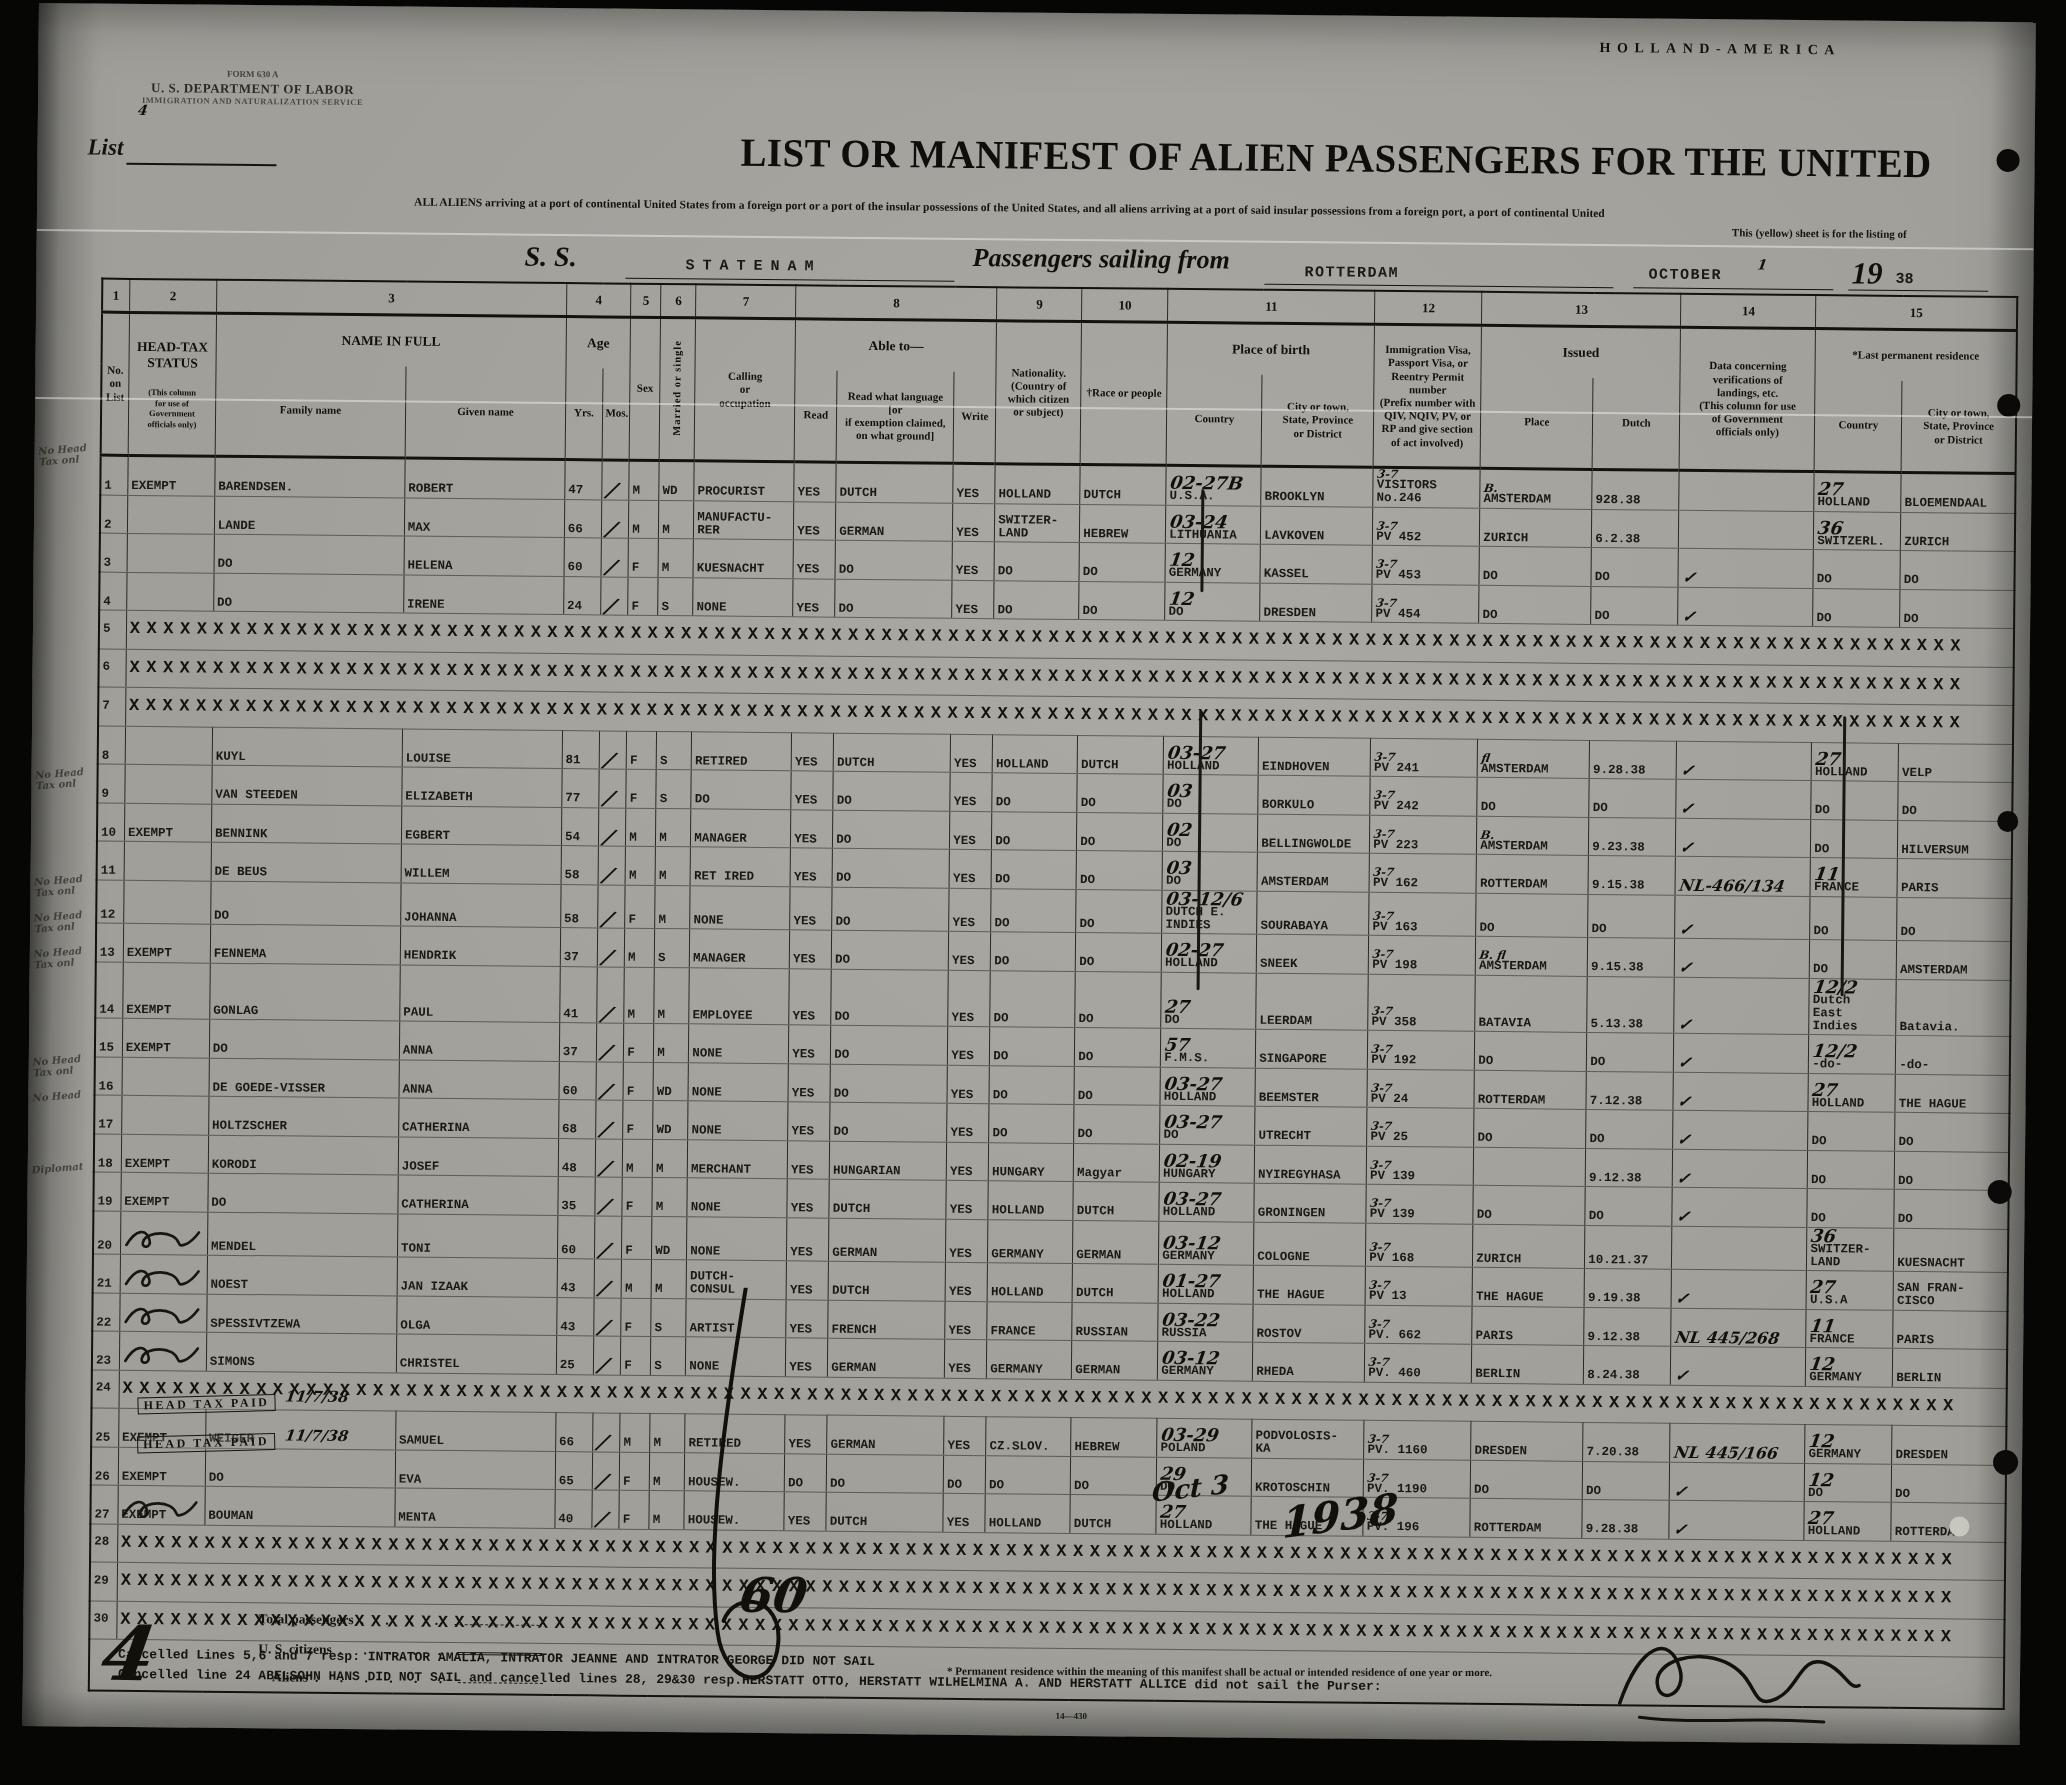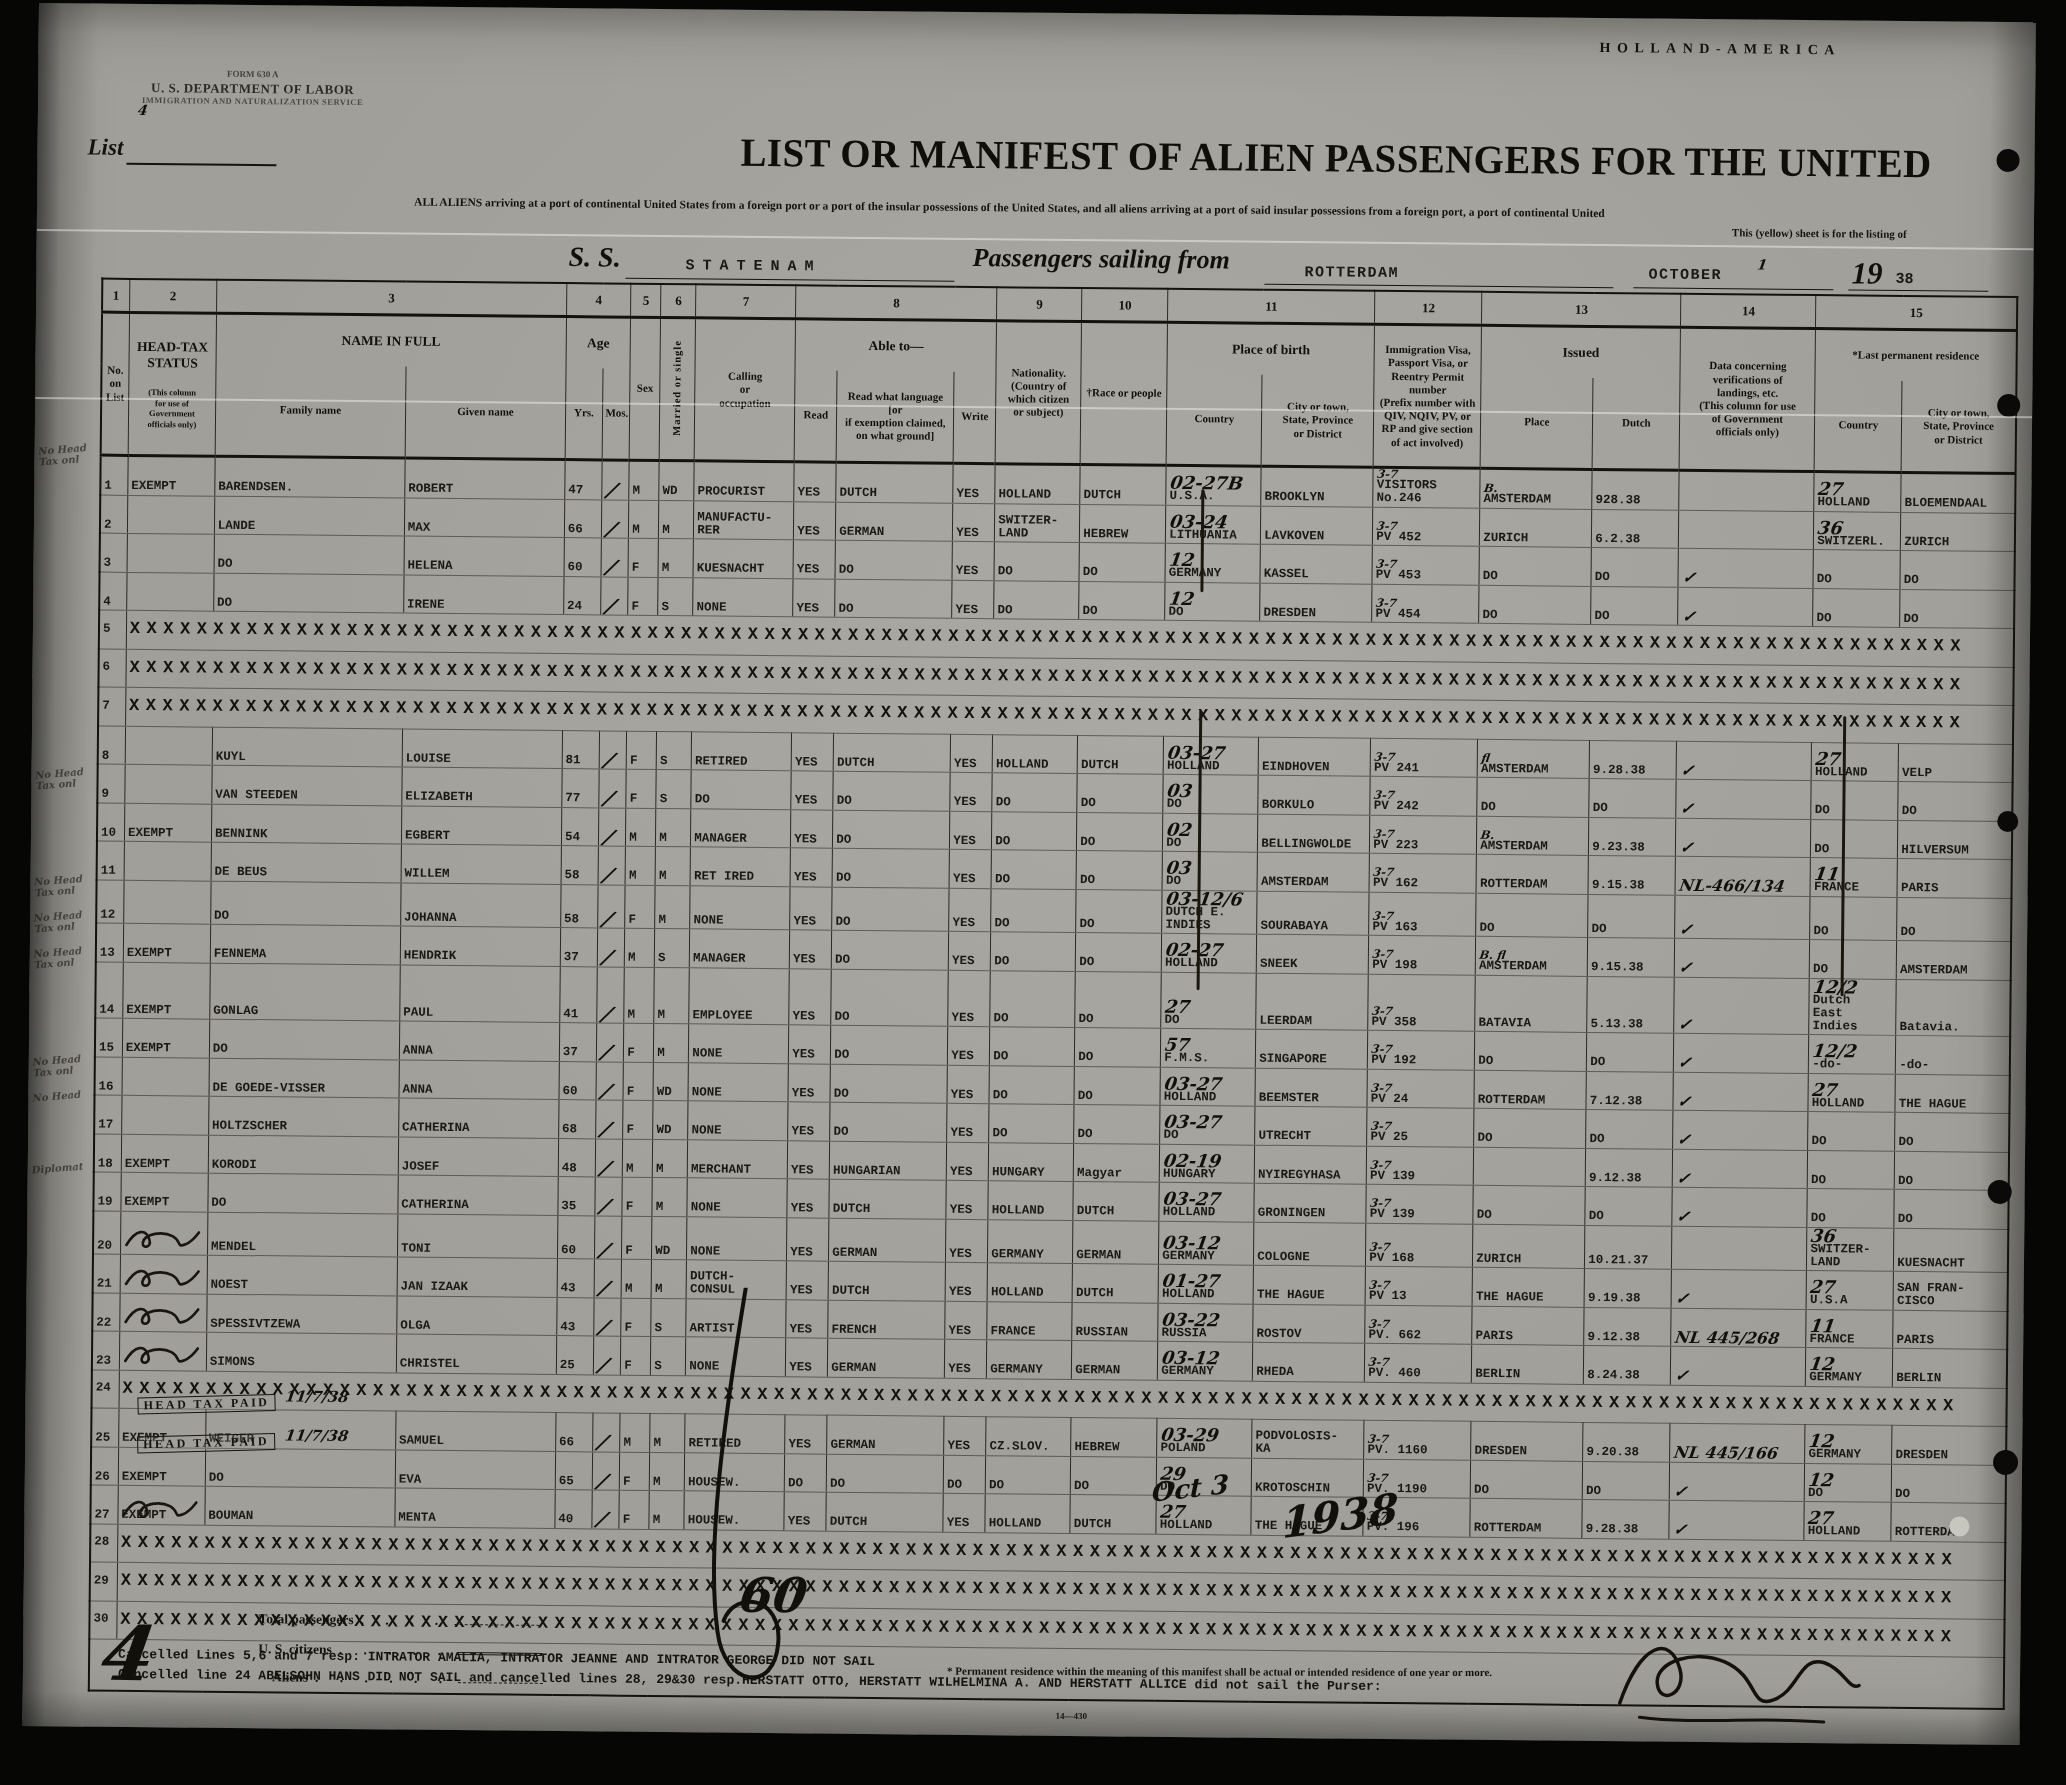--- a/index.html
+++ b/index.html
@@ -19,21 +19,21 @@
   .dept .fxs{font:700 8.5px/1.3 "Liberation Serif",serif;letter-spacing:0.5px;opacity:.75;}
   .dept .fsm{font:700 9px/1.3 "Liberation Serif",serif;opacity:.8;}
   .dept .fmd{font:700 13px/1.2 "Liberation Serif",serif;letter-spacing:0.5px;}
   .list-label{left:50px;top:131px;font:italic 700 23px "Liberation Serif",serif;color:#15130d;}
   .list-line{left:89px;top:159px;width:150px;border-bottom:2.5px solid #15130d;height:0;}
   .list-4{left:99px;top:100px;font:italic 900 52px/1 "DejaVu Serif",serif;color:#0e0d09;transform:skewX(-6deg);}
   .lineco{left:1561px;top:22px;font:700 14px "Liberation Serif",serif;letter-spacing:6.5px;color:#13110c;}
   .title{left:703px;top:123px;font:700 40px/1 "Liberation Serif",serif;letter-spacing:0.5px;color:#0f0e0a;white-space:nowrap;transform:scaleX(.97);transform-origin:left;}
   .subtitle{left:377px;top:189px;font:700 11.5px/1.2 "Liberation Serif",serif;color:#15130e;white-space:nowrap;}
   .subtitle2{left:1695px;top:207px;font:700 11px "Liberation Serif",serif;color:#15130e;}
-  .ssl{left:532px;top:233px;font:italic 700 28px "Liberation Serif",serif;color:#12100b;}
+  .ssl{left:488px;top:233px;font:italic 700 28px "Liberation Serif",serif;color:#12100b;}
   .ship{left:649px;top:248px;font:700 15px "Liberation Mono",monospace;letter-spacing:8px;color:#1b1914;}
   .sail{left:936px;top:231px;font:italic 700 26px "Liberation Serif",serif;color:#12100b;}
   .port{left:1268px;top:249px;font:700 15px "Liberation Mono",monospace;letter-spacing:1.5px;color:#1b1914;}
   .month{left:1612px;top:248px;font:700 15px "Liberation Mono",monospace;letter-spacing:1.5px;color:#1b1914;text-align:right;}
   .dayh{left:1720px;top:239px;font-size:22px;}
   .yr{left:1815px;top:235px;font:italic 700 31px "Liberation Serif",serif;color:#12100b;}
   .yrt{left:1859px;top:250px;font:700 15px "Liberation Mono",monospace;color:#1b1914;}
   .ul{height:0;border-bottom:1.5px solid #15130d;}
   
   table.manifest{position:absolute;left:65px;top:274px;width:1916px;border-collapse:collapse;table-layout:fixed;border:2px solid #14120c;}
@@ -748,21 +748,21 @@
           <td class="c-num">YES</td>
           <td class="c-oc">GERMAN</td>
           <td class="c-num">YES</td>
           <td class="c-oc">CZ.SLOV.</td>
           <td class="c-oc">HEBREW</td>
           <td class="c-oc"><span class="hand num">03-29</span><span class="typed">POLAND</span></td>
           <td class="c-oc">PODVOLOSIS-
 KA</td>
           <td class="c-oc"><span class="hand small">3-7</span><span class="typed">PV. 1160</span></td>
           <td class="c-oc"><span class="typed">DRESDEN</span></td>
-          <td class="c-num">9.20.38</td>
+          <td class="c-num">7.20.38</td>
           <td class="c-verif"><span class="hand check">NL 445/166</span></td>
           <td class="c-oc"><span class="hand num">12</span><span class="typed">GERMANY</span></td>
           <td class="c-oc">DRESDEN</td>
         </tr>
         <tr>
           <td class="c-no">26</td>
           <td class="c-ht"><span class="stamp">HEAD TAX PAID</span><span class="hand stampdate">11/7/38</span><span class="typed">EXEMPT</span></td>
           <td class="c-name">DO</td>
           <td class="c-name">EVA</td>
           <td class="c-num">65</td>

